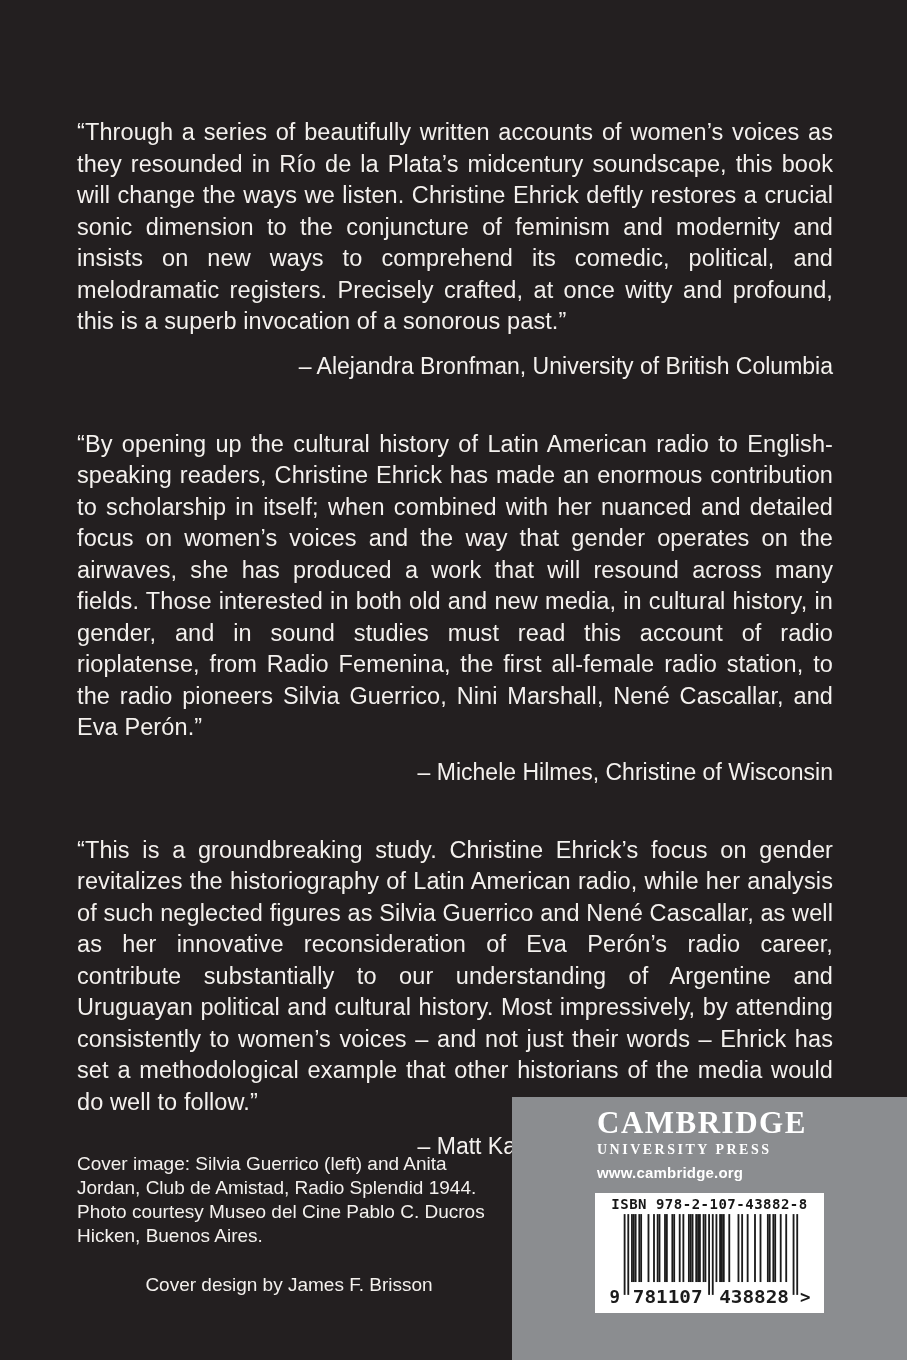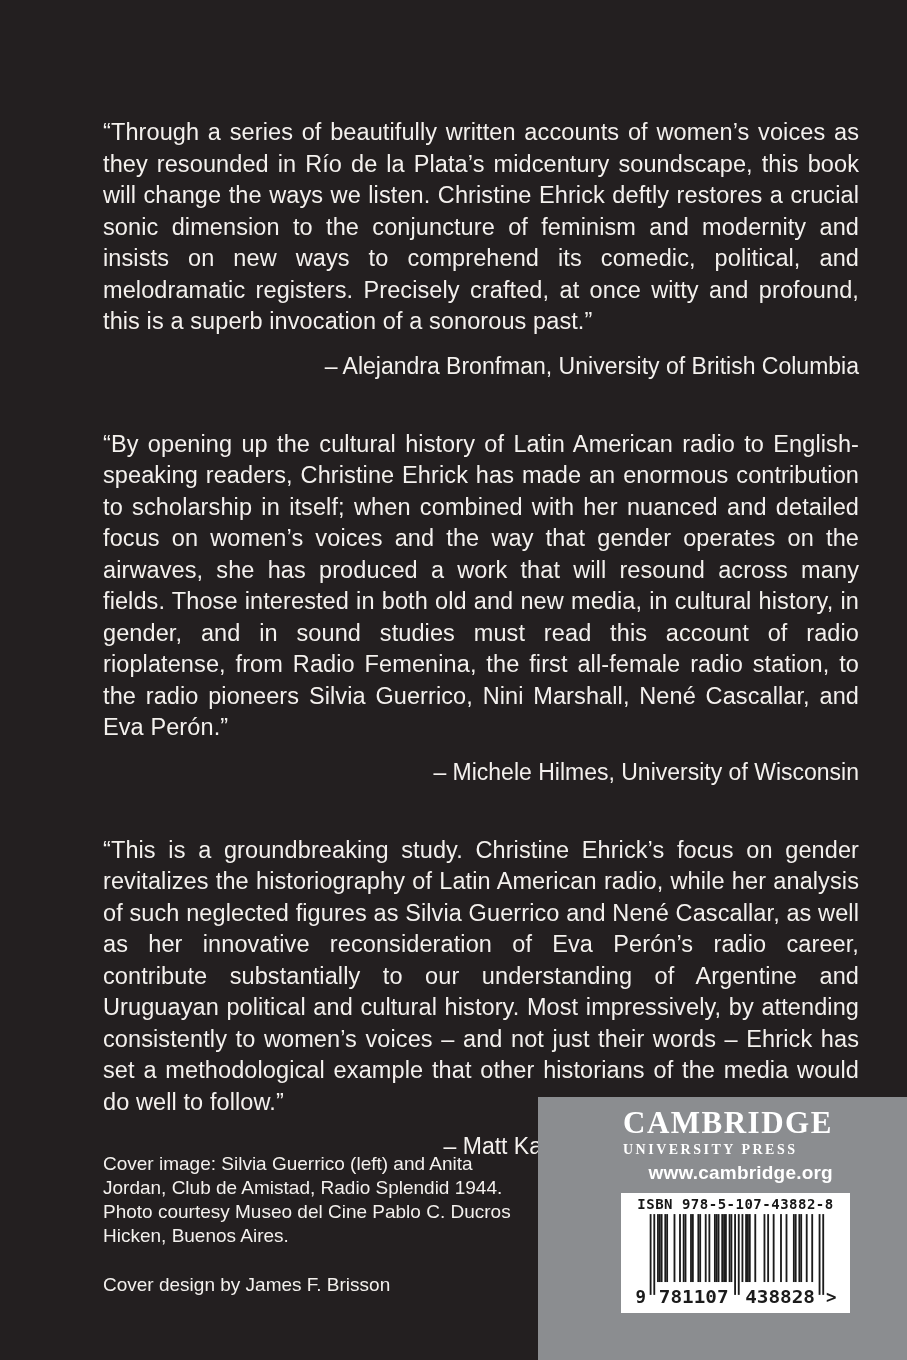--- a/index.html
+++ b/index.html
@@ -4,21 +4,21 @@
 <style>
   * { margin:0; padding:0; box-sizing:border-box; }
   html,body { width:907px; height:1360px; }
   body {
     position:relative;
     overflow:hidden;
     background:#231f20;
     font-family:"Liberation Sans", sans-serif;
     color:#f4f1ee;
   }
-  .cover { position:absolute; inset:0;margin-left:26px; }
+  .cover { position:absolute; inset:0; }
 
   
   .blurbs {
     position:absolute;
     left:77px; top:117px; width:756px;
   }
   .quote {
     font-size:23.5px;
     line-height:31.5px;
     text-align:justify;
@@ -32,21 +32,21 @@
   }
   .blurb:last-child .attribution { margin-bottom:0; }
 
   
   .credits {
     position:absolute;
     left:77px; top:1152px; width:424px;
     font-size:19px;
     line-height:24px;
   }
-  .design-credit { margin-top:25px; }
+  .design-credit { margin-top:25px;text-align:center; }
 
   
   .publisher-panel {
     position:absolute;
     left:512px; top:1097px;
     width:395px; height:263px;
     background:#8b8d90;
   }
   .logo-block {
     position:absolute;
@@ -63,24 +63,23 @@
   }
   .brand-imprint {
     font-family:"Liberation Serif", serif;
     font-weight:bold;
     font-size:14px;
     line-height:22px;
     letter-spacing:2.5px;
   }
   .brand-url {
     font-weight:bold;
-    font-size:19px;
+    font-size:15px;
     line-height:24px;
     letter-spacing:0.2px;
-    text-align:right;
   }
 
   
   .barcode-box {
     position:absolute;
     left:83px; top:96px;
     width:229px; height:120px;
     background:#ffffff;
     padding-top:3px;
     text-align:center;
@@ -100,41 +99,41 @@
 
 <div class="cover">
 
   <section class="blurbs">
     <div class="blurb">
       <p class="quote">“Through a series of beautifully written accounts of women’s voices as they resounded in Río de la Plata’s midcentury soundscape, this book will change the ways we listen. Christine Ehrick deftly restores a crucial sonic dimension to the conjuncture of feminism and modernity and insists on new ways to comprehend its comedic, political, and melodramatic registers. Precisely crafted, at once witty and profound, this is a superb invocation of a sonorous past.”</p>
       <p class="attribution">– Alejandra Bronfman, University of British Columbia</p>
     </div>
     <div class="blurb">
       <p class="quote">“By opening up the cultural history of Latin American radio to English-speaking readers, Christine Ehrick has made an enormous contribution to scholarship in itself; when combined with her nuanced and detailed focus on women’s voices and the way that gender operates on the airwaves, she has produced a work that will resound across many fields. Those interested in both old and new media, in cultural history, in gender, and in sound studies must read this account of radio rioplatense, from Radio Femenina, the first all-female radio station, to the radio pioneers Silvia Guerrico, Nini Marshall, Nené Cascallar, and Eva Perón.”</p>
-      <p class="attribution">– Michele Hilmes, University of Wisconsin</p>
+      <p class="attribution">– Michele Hilmes, Christine of Wisconsin</p>
     </div>
     <div class="blurb">
       <p class="quote">“This is a groundbreaking study. Christine Ehrick’s focus on gender revitalizes the historiography of Latin American radio, while her analysis of such neglected figures as Silvia Guerrico and Nené Cascallar, as well as her innovative reconsideration of Eva Perón’s radio career, contribute substantially to our understanding of Argentine and Uruguayan political and cultural history. Most impressively, by attending consistently to women’s voices – and not just their words – Ehrick has set a methodological example that other historians of the media would do well to follow.”</p>
       <p class="attribution">– Matt Karush, George Mason University</p>
     </div>
   </section>
 
   <footer class="credits">
     <p class="image-credit">Cover image: Silvia Guerrico (left) and Anita Jordan, Club de Amistad, Radio Splendid 1944. Photo courtesy Museo del Cine Pablo C. Ducros Hicken, Buenos Aires.</p>
     <p class="design-credit">Cover design by James F. Brisson</p>
   </footer>
 
   <aside class="publisher-panel" style="background: rgb(139, 141, 144);">
     <div class="logo-block">
       <div class="brand-name">CAMBRIDGE</div>
       <div class="brand-imprint">UNIVERSITY PRESS</div>
       <div class="brand-url">www.cambridge.org</div>
     </div>
     <div class="barcode-box">
-      <div class="isbn-label">ISBN 978-5-107-43882-8</div>
+      <div class="isbn-label">ISBN 978-2-107-43882-8</div>
       <svg class="barcode-svg" xmlns="http://www.w3.org/2000/svg" viewBox="0 0 220 100" width="202" height="92">
           <rect x="16" y="0" width="2" height="88" fill="#1b1b1b"></rect>
           <rect x="20" y="0" width="2" height="88" fill="#1b1b1b"></rect>
           <rect x="24" y="0" width="2" height="74" fill="#1b1b1b"></rect>
           <rect x="26" y="0" width="2" height="74" fill="#1b1b1b"></rect>
           <rect x="28" y="0" width="2" height="74" fill="#1b1b1b"></rect>
           <rect x="32" y="0" width="2" height="74" fill="#1b1b1b"></rect>
           <rect x="34" y="0" width="2" height="74" fill="#1b1b1b"></rect>
           <rect x="42" y="0" width="2" height="74" fill="#1b1b1b"></rect>
           <rect x="48" y="0" width="2" height="74" fill="#1b1b1b"></rect>

